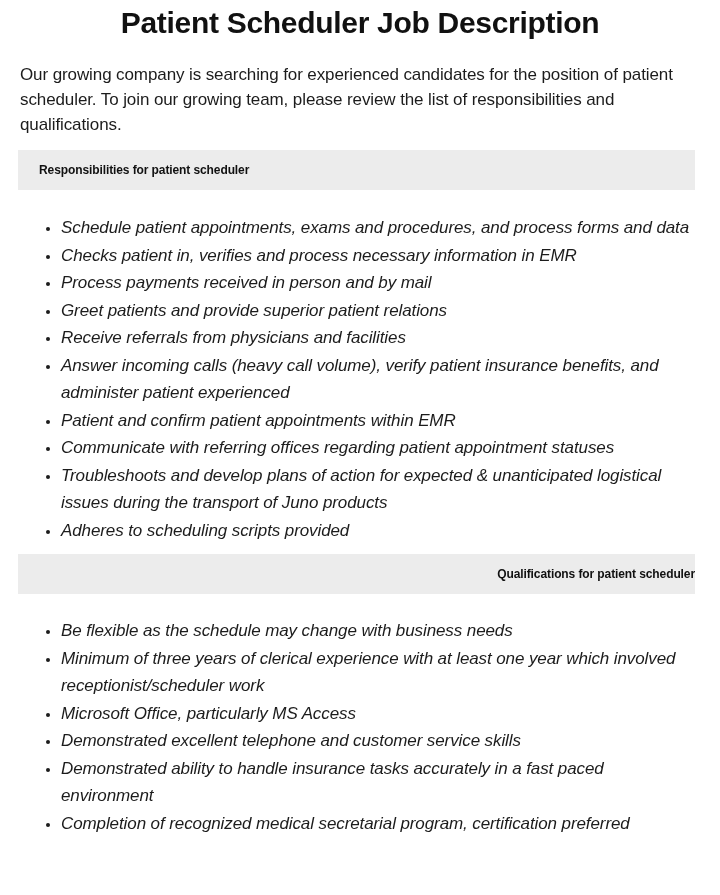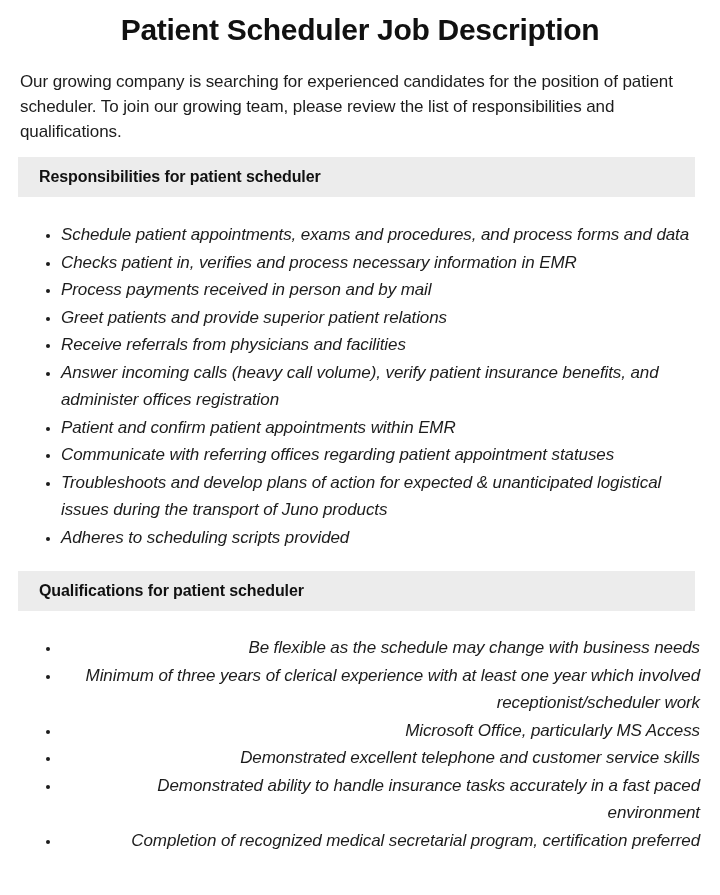--- a/index.html
+++ b/index.html
@@ -9,21 +9,21 @@
   }
   body {
     width: 720px;
     height: 895px;
     font-family: "Liberation Sans", "DejaVu Sans", sans-serif;
     color: #1c1c1c;
     overflow: hidden;
   }
   .page-title {
     margin: 0;
-    padding-top: 12px;
+    padding-top: 5px;
     font-size: 30px;
     line-height: 36px;
     font-weight: 700;
     text-align: center;
     color: #111111;
     letter-spacing: -0.3px;
   }
   .intro {
     margin: 21px 20px 0 20px;
     font-size: 17px;
@@ -33,40 +33,40 @@
   .section-bar {
     margin: 13px 25px 0 18px;
     height: 40px;
     background: #ececec;
     display: flex;
     align-items: center;
     padding-left: 21px;
     box-sizing: border-box;
   }
   .section-bar.second {
-    margin-top: 20px;
+    margin-top: 10px;
+    justify-content: flex-end;
   }
   .section-heading {
-    font-size: 16px;
+    font-size: 12px;
     font-weight: 700;
     color: #111111;
     letter-spacing: -0.1px;
   }
   ul.bullets {
     margin: 24px 20px 0 0;
     padding: 0 0 0 61px;
     list-style: disc outside;
     font-size: 17px;
     line-height: 27.5px;
     letter-spacing: -0.1px;
     font-style: italic;
   }
   ul.bullets.second {
     margin-top: 23px;
-    text-align: right;
   }
   ul.bullets li::marker {
     font-size: 0.85em;
     color: #1c1c1c;
   }
 </style>
 </head>
 <body>
 
 <h1 class="page-title">Patient Scheduler Job Description</h1>
@@ -76,21 +76,21 @@
 <div class="section-bar">
   <span class="section-heading">Responsibilities for patient scheduler</span>
 </div>
 
 <ul class="bullets">
   <li>Schedule patient appointments, exams and procedures, and process forms and data</li>
   <li>Checks patient in, verifies and process necessary information in EMR</li>
   <li>Process payments received in person and by mail</li>
   <li>Greet patients and provide superior patient relations</li>
   <li>Receive referrals from physicians and facilities</li>
-  <li>Answer incoming calls (heavy call volume), verify patient insurance benefits, and administer offices registration</li>
+  <li>Answer incoming calls (heavy call volume), verify patient insurance benefits, and administer patient experienced</li>
   <li>Patient and confirm patient appointments within EMR</li>
   <li>Communicate with referring offices regarding patient appointment statuses</li>
   <li>Troubleshoots and develop plans of action for expected &amp; unanticipated logistical issues during the transport of Juno products</li>
   <li>Adheres to scheduling scripts provided</li>
 </ul>
 
 <div class="section-bar second">
   <span class="section-heading">Qualifications for patient scheduler</span>
 </div>
 

